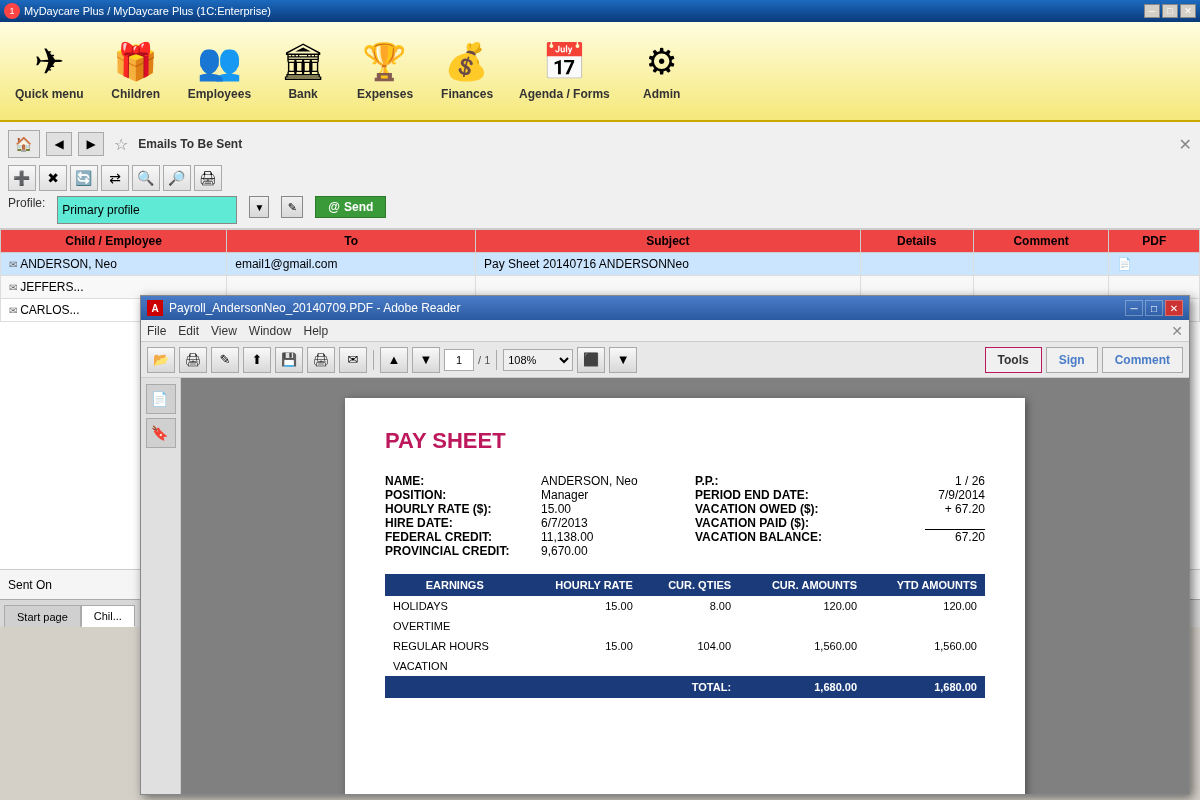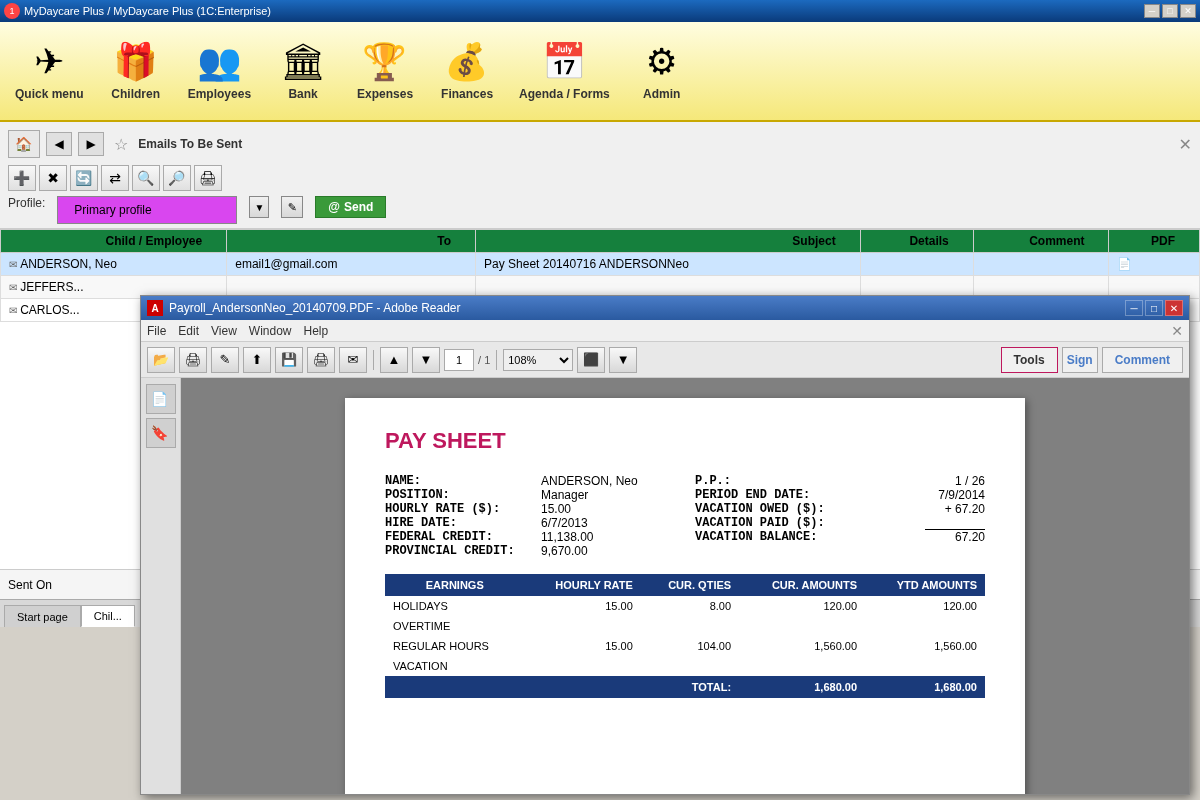--- a/index.html
+++ b/index.html
@@ -81,23 +81,23 @@
       display: flex;
       height: 30px;
       gap: 12px;
       padding: 2px 0;
     }
     .profile-label { color: #333; }
     .profile-select {
       width: 180px;
       height: 28px;
       border: 1px solid #888;
-      background: #d946ef;
+      background: #5eead4;
       font-size: 12px;
-      padding: 1px 16px;
+      padding: 1px 4px;
     }
     .profile-arrow-btn {
       width: 20px; height: 22px;
       background: linear-gradient(to bottom, #f0f0f0, #d8d8d8);
       border: 1px solid #888;
       cursor: pointer;
       font-size: 10px;
       display: flex; align-items: center; justify-content: center;
     }
     .profile-edit-btn {
@@ -120,24 +120,24 @@
       display: flex; align-items: center; gap: 4px;
     }
 
     
     .email-table {
       width: 100%;
       border-collapse: collapse;
       background: white;
     }
     .email-table th {
-      background: #15803d;
+      background: #ef4444;
       border: 1px solid #ccc;
       padding: 4px 24px;
-      text-align: right;
+      text-align: center;
       font-weight: bold;
       font-size: 12px;
     }
     .email-table td {
       border: 1px solid #ddd;
       padding: 4px 8px;
       font-size: 12px;
     }
     .email-table tr:nth-child(even) { background: #f8f8f8; }
     .email-table tr.selected { background: #cce5ff; }
@@ -232,21 +232,21 @@
       border: 1px solid #aaa;
       cursor: pointer;
       display: flex; align-items: center; justify-content: center;
       font-size: 13px;
     }
     .adobe-tool-sep { width: 1px; height: 20px; background: #aaa; margin: 0 2px; }
     .adobe-page-input { width: 30px; height: 22px; border: 1px solid #aaa; text-align: center; font-size: 11px; }
     .adobe-page-total { font-size: 11px; color: #555; }
     .adobe-zoom-select { width: 70px; height: 22px; border: 1px solid #aaa; font-size: 11px; }
     .adobe-right-tools { margin-left: auto; display: flex; gap: 4px; align-items: center; }
-    .adobe-sign-btn { height: 26px; padding: 0 4px; background: #f0f0f0; border: 1px solid #aaa; cursor: pointer; font-size: 12px; font-weight: bold; color: #4a7cc7; }
+    .adobe-sign-btn { height: 26px; padding: 0 12px; background: #f0f0f0; border: 1px solid #aaa; cursor: pointer; font-size: 12px; font-weight: bold; color: #4a7cc7; }
     .adobe-comment-btn { height: 26px; padding: 0 12px; background: #f0f0f0; border: 1px solid #aaa; cursor: pointer; font-size: 12px; font-weight: bold; color: #4a7cc7; }
     .adobe-tools-btn { height: 26px; padding: 0 12px; background: #f0f0f0; border: 1px solid #be185d; cursor: pointer; font-size: 12px; font-weight: bold; color: #333; }
 
     .adobe-body {
       display: flex;
       flex: 1;
       overflow: hidden;
     }
     .adobe-sidebar {
       width: 40px;
@@ -274,21 +274,21 @@
       min-height: 420px;
       padding: 30px 40px;
       box-shadow: 2px 2px 8px rgba(0,0,0,0.4);
       position: relative;
     }
 
     
     .pdf-title { font-size: 22px; font-weight: bold; color: #be185d; margin-bottom: 20px; font-family: Arial, sans-serif; }
     .pdf-info-grid { display: grid; grid-template-columns: 1fr 1fr; gap: 4px 20px; margin-bottom: 16px; font-size: 12px; }
     .pdf-info-row { display: flex; gap: 6px; }
-    .pdf-info-label { font-weight: bold; color: #000; min-width: 150px; font-family: Liberation Mono, monospace; }
+    .pdf-info-label { font-weight: bold; color: #000; min-width: 150px; font-family: Liberation Sans, sans-serif; }
     .pdf-info-value { color: #000; font-family: Arial, sans-serif; }
     .pdf-info-value.right { margin-left: auto; }
 
     .pdf-table { width: 100%; border-collapse: collapse; margin-top: 8px; }
     .pdf-table th {
       background: #1a3a7a;
       color: white;
       padding: 5px 8px;
       text-align: center;
       font-size: 11px;

